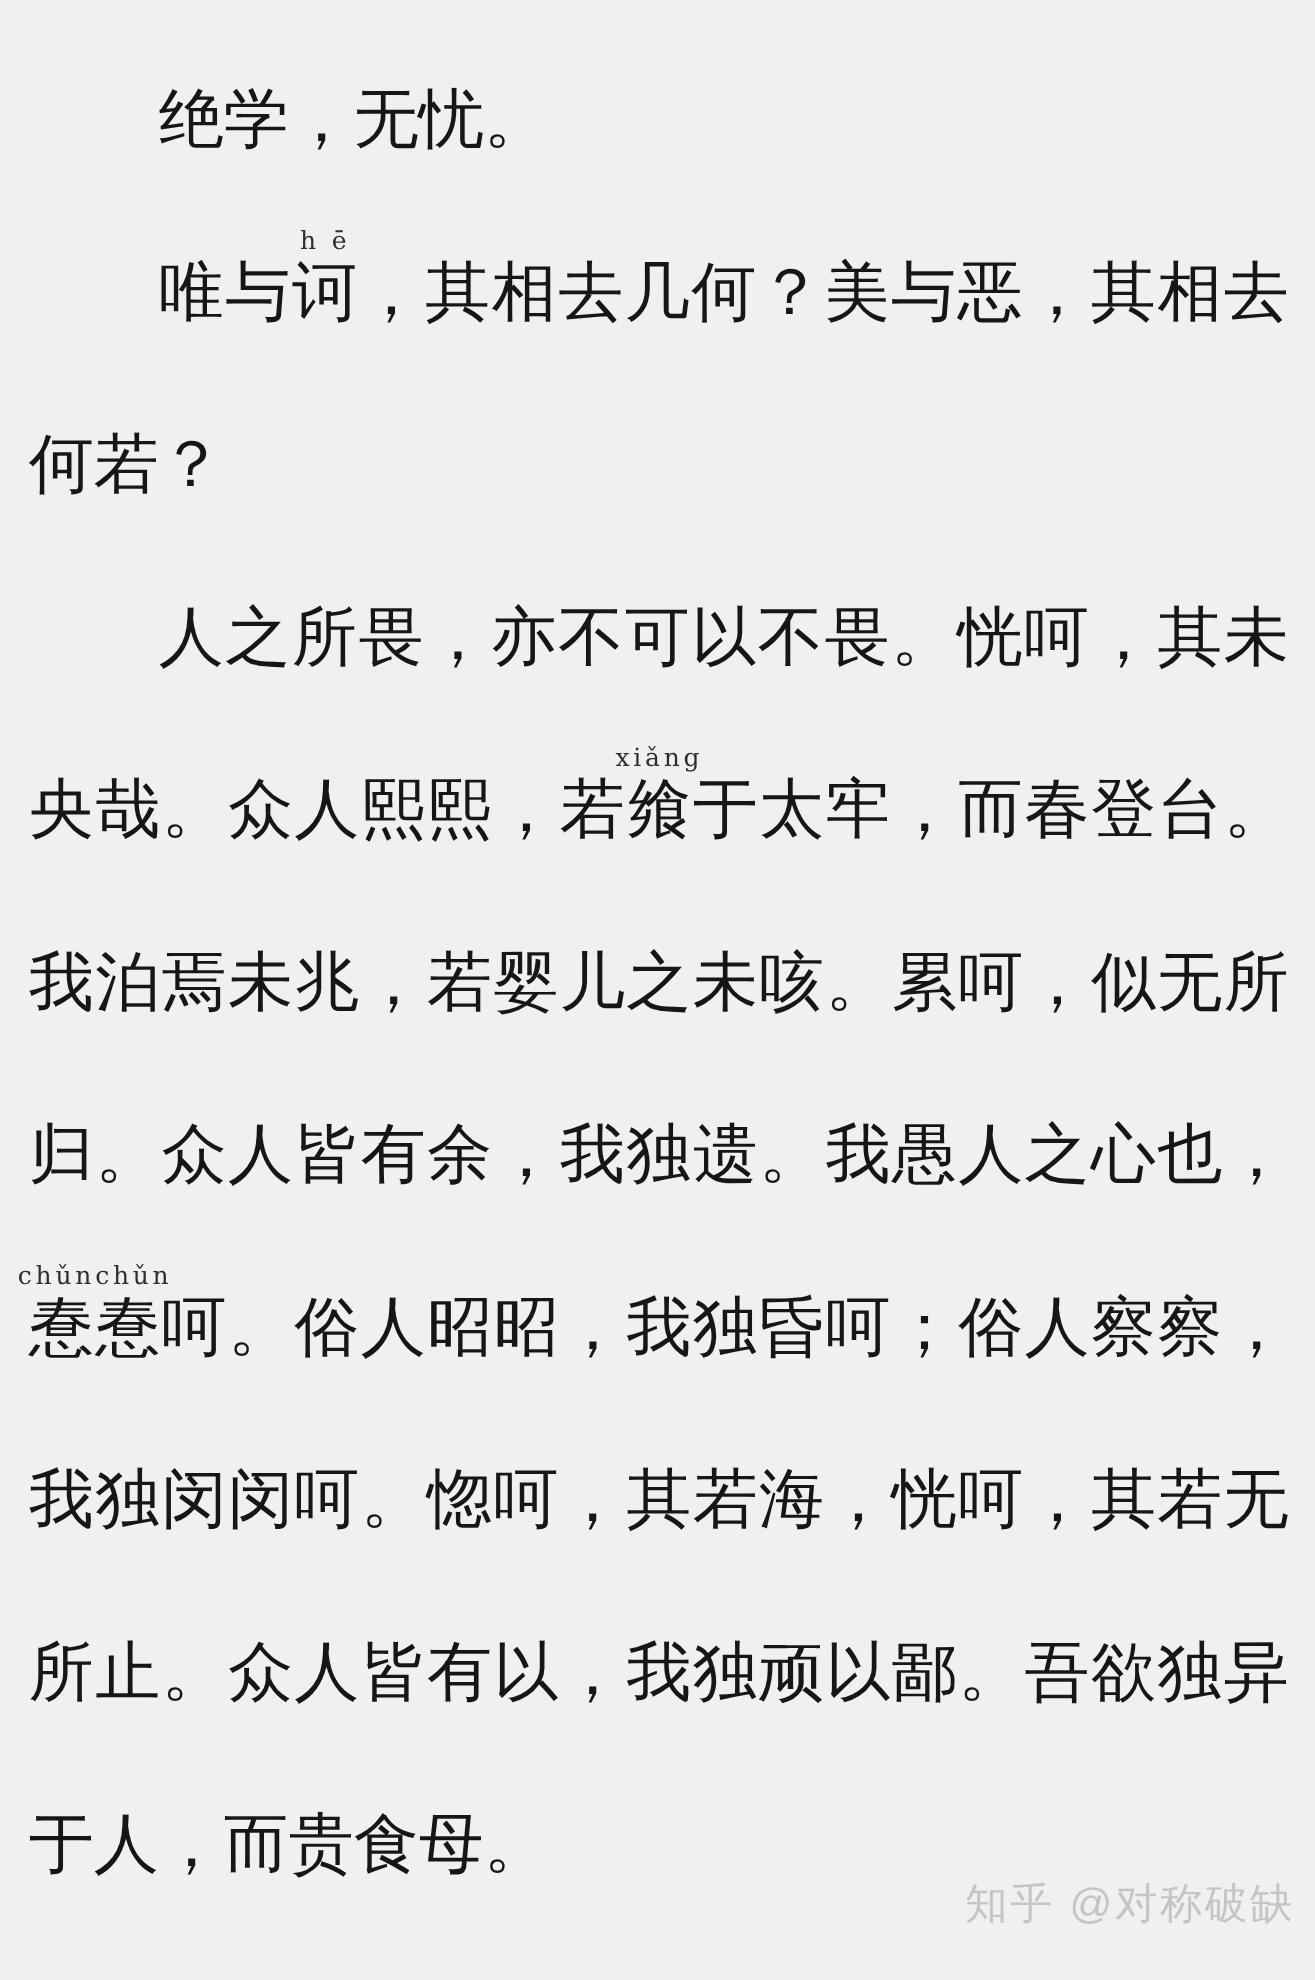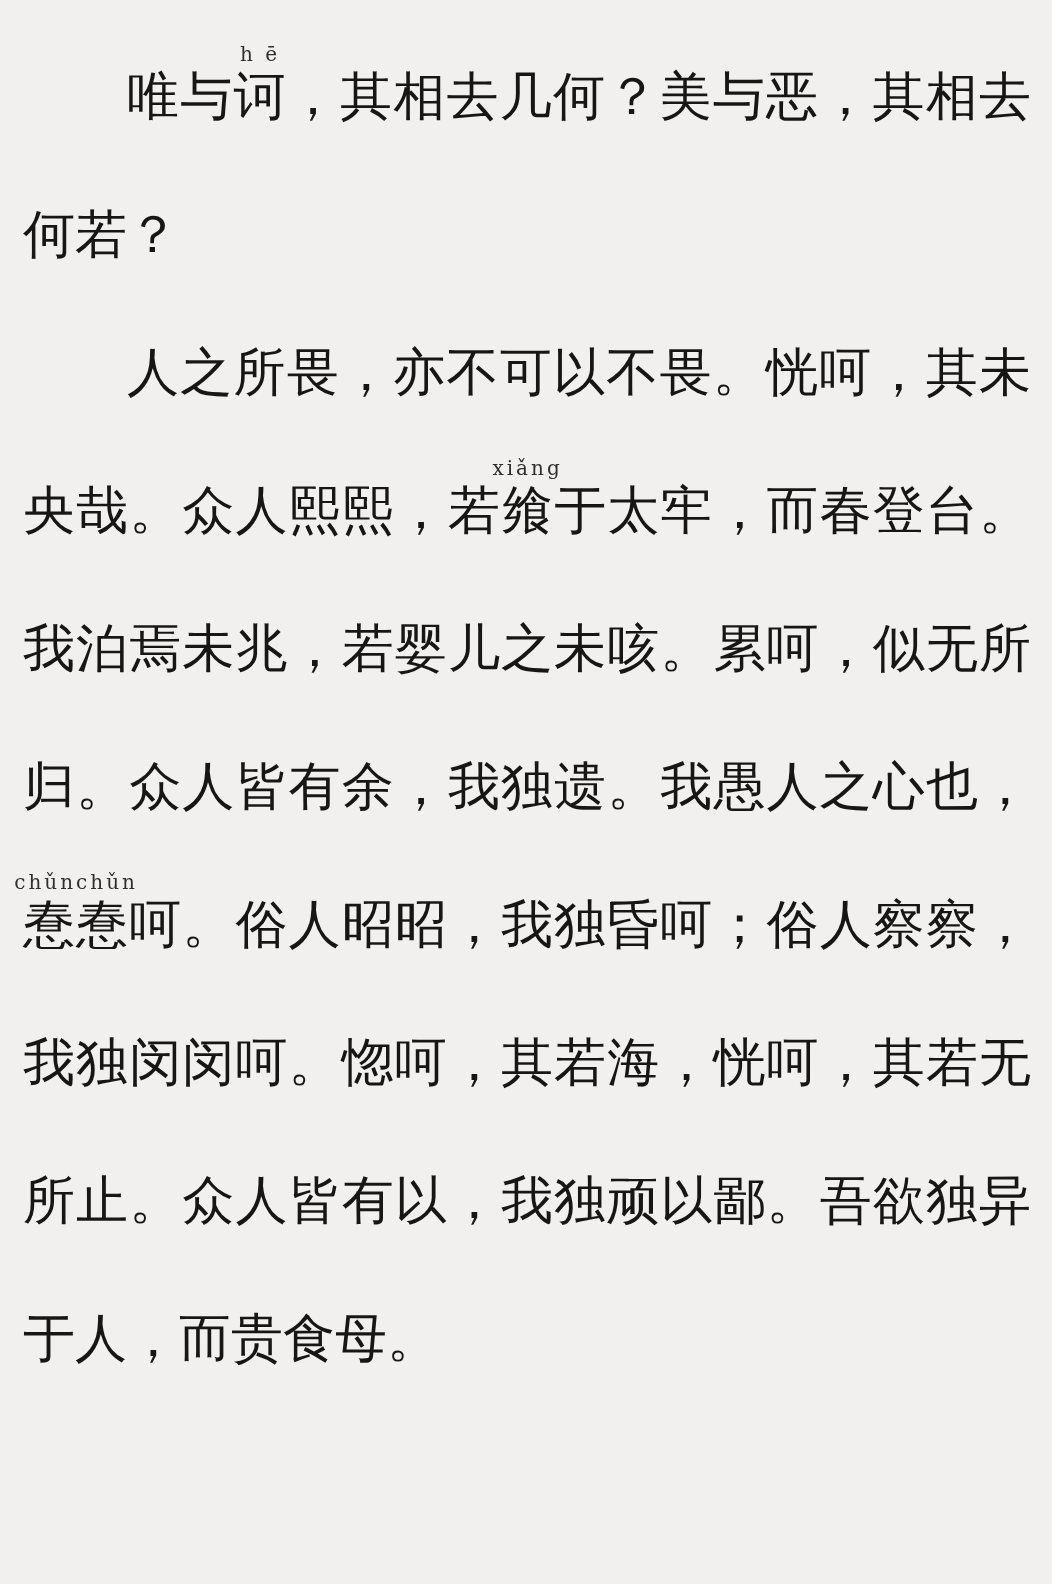--- a/index.html
+++ b/index.html
@@ -59,16 +59,20 @@
     letter-spacing: 2px;
     color: #c7c5c3;
     font-family: "Liberation Sans", sans-serif;
   }
 </style>
 </head>
 <body>
 
 <div class="page">
   <div class="text-body" id="doc">
+      <p class="para"><span class="text-run">绝学，无忧。</span></p>
       <p class="para"><span class="text-run">唯与</span><span class="ruby"><span class="rt">h ē</span><span class="rb">诃</span></span><span class="text-run">，其相去几何？美与恶，其相去何若？</span></p>
       <p class="para"><span class="text-run">人之所畏，亦不可以不畏。恍呵，其未央哉。众人熙熙，若</span><span class="ruby"><span class="rt">xiǎng</span><span class="rb">飨</span></span><span class="text-run">于太牢，而春登台。我泊焉未兆，若婴儿之未咳。累呵，似无所归。众人皆有余，我独遗。我愚人之心也，</span><span class="ruby"><span class="rt">chǔnchǔn</span><span class="rb">惷惷</span></span><span class="text-run">呵。俗人昭昭，我独昏呵；俗人察察，我独闵闵呵。惚呵，其若海，恍呵，其若无所止。众人皆有以，我独顽以鄙。吾欲独异于人，而贵食母。</span></p>
     </div>
+  <div class="watermark">
+    <span>知乎 @对称破缺</span>
+  </div>
 </div>
 
 </body></html>

